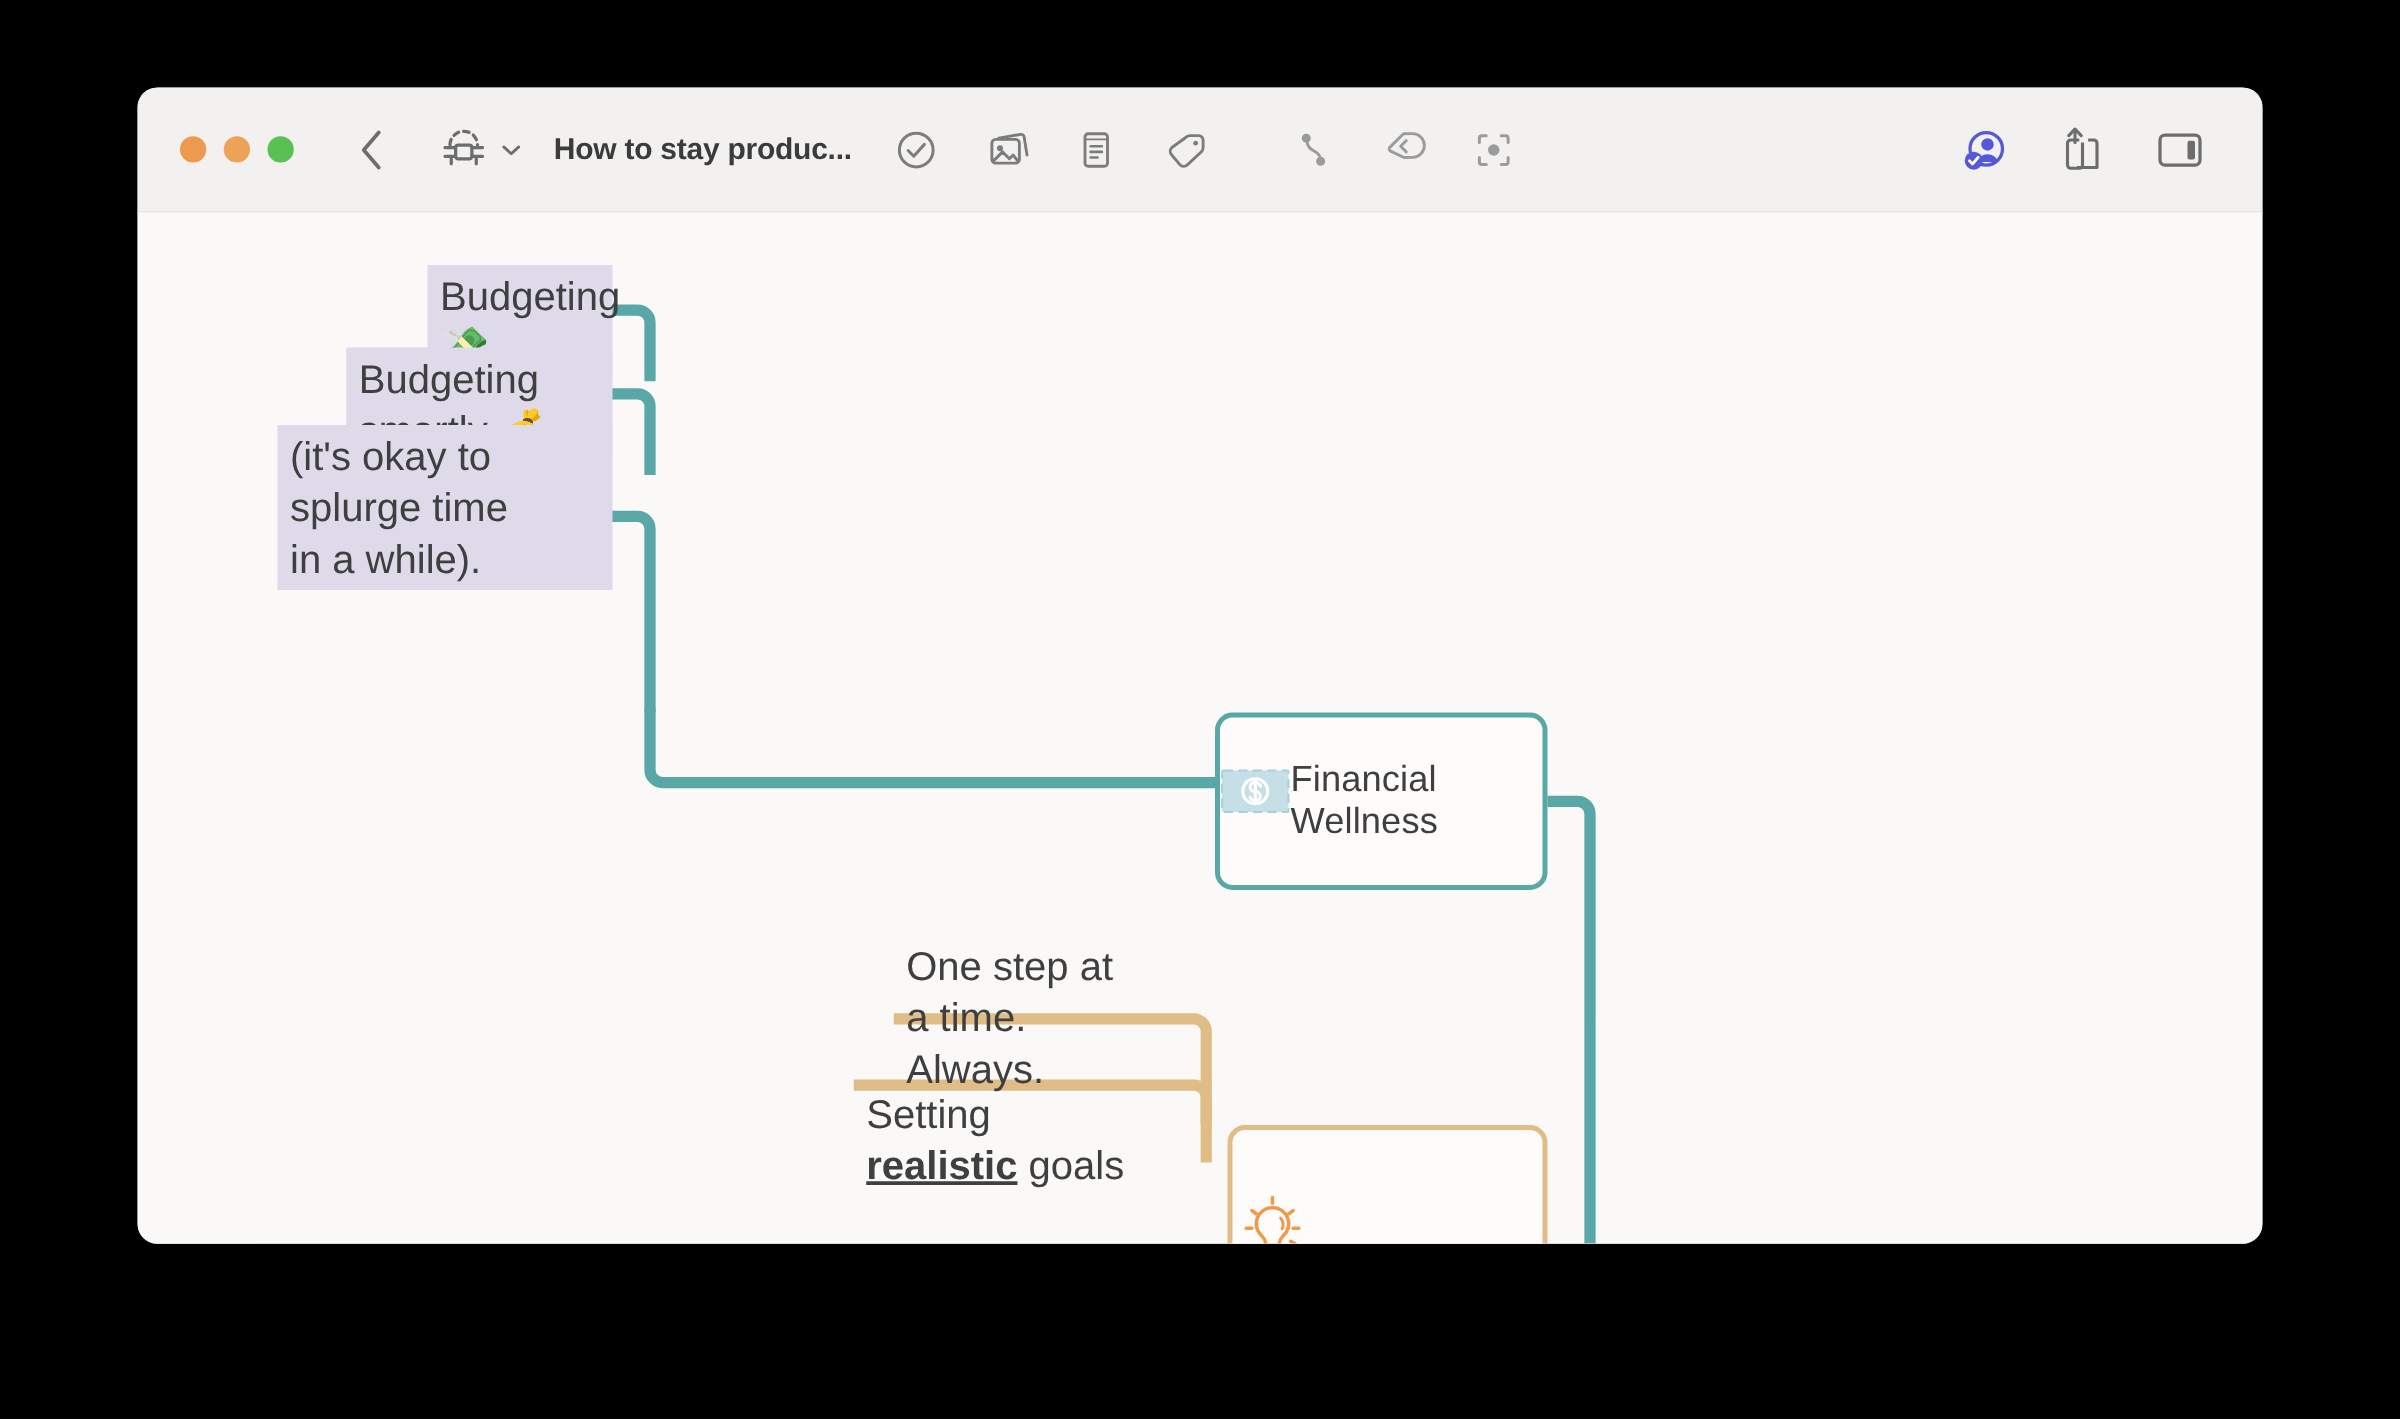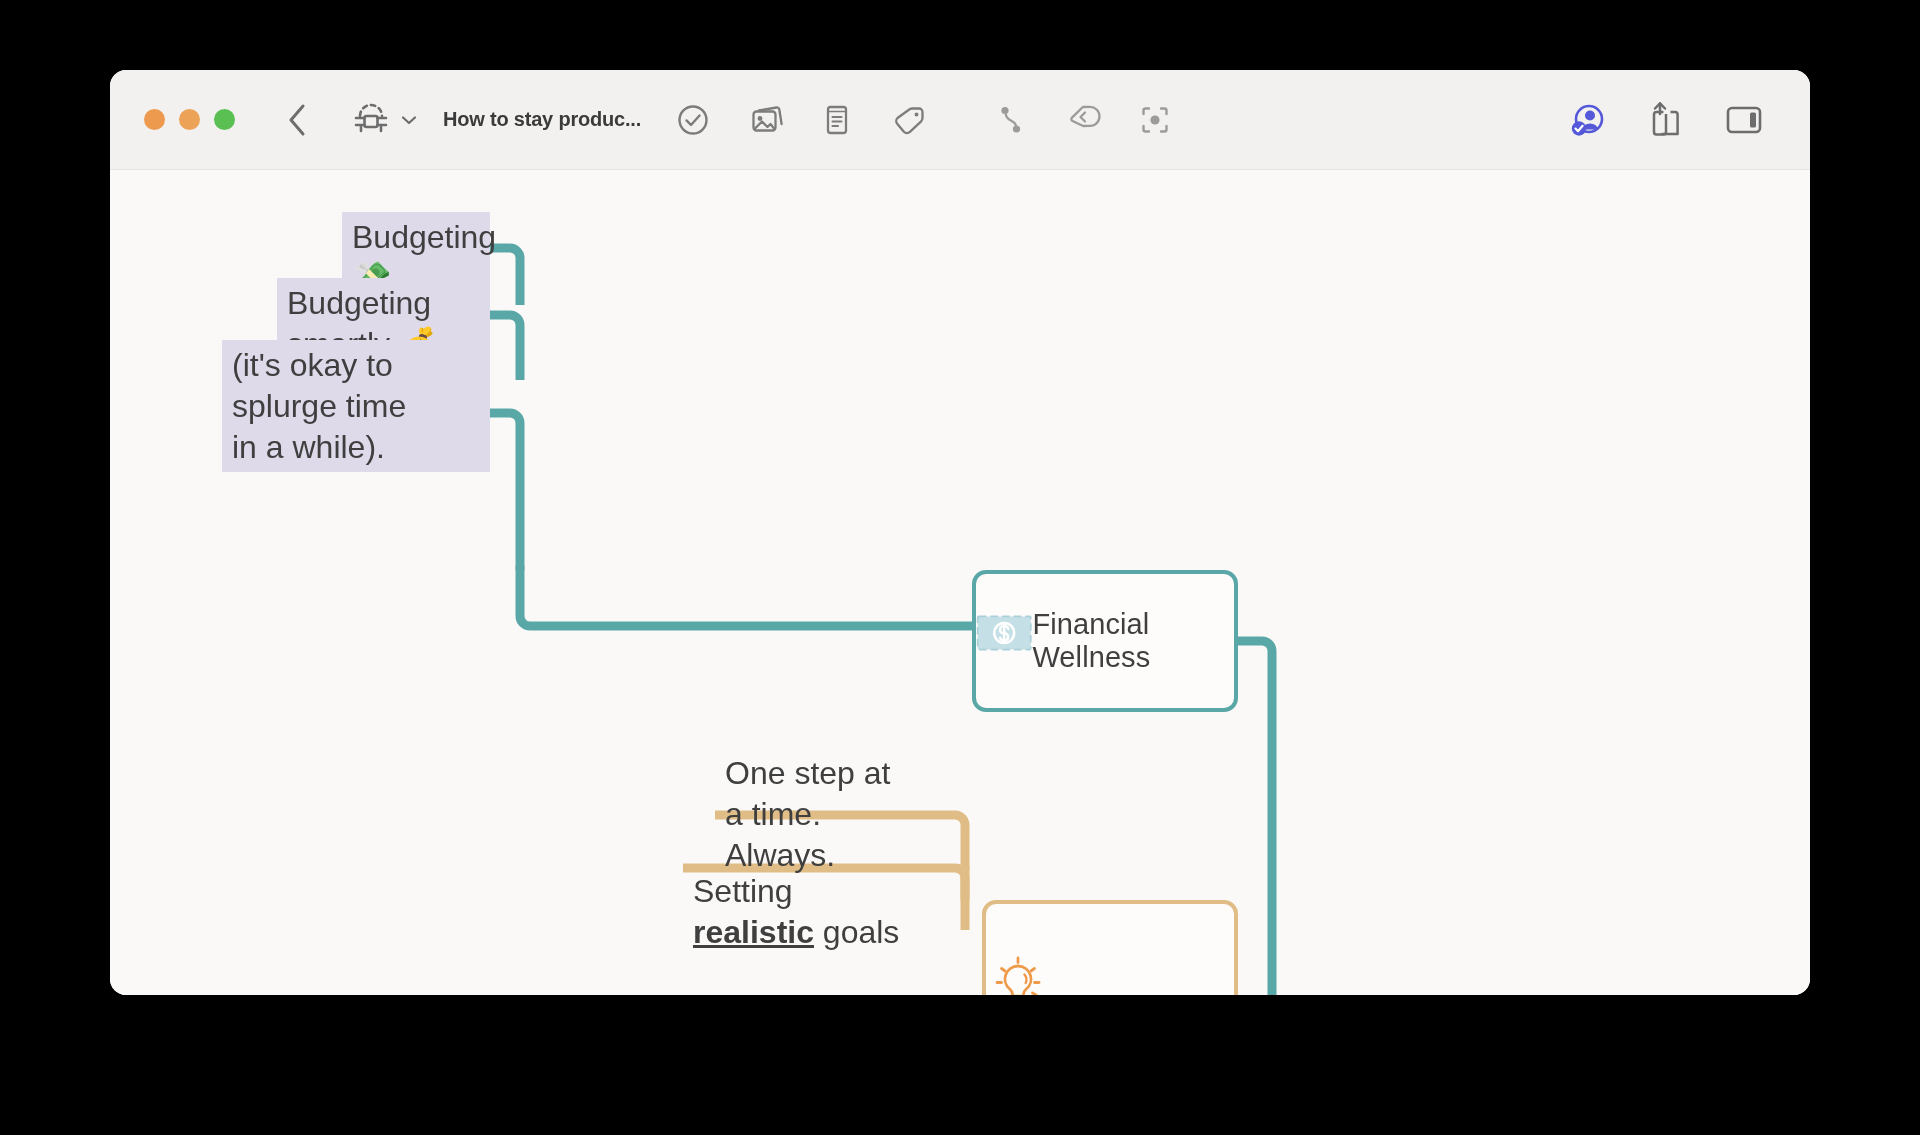--- a/index.html
+++ b/index.html
@@ -75,21 +75,21 @@
 
   #doc-type {
     display: flex;
     align-items: center;
     gap: 2px;
     margin-left: 22px;
   }
 
   #doc-title {
     margin-left: 24px;
-    font-size: 20px;
+    font-size: 24px;
     font-weight: bold;
     color: #3b3b3b;
     white-space: nowrap;
     letter-spacing: -0.2px;
   }
 
   #tools-center {
     display: flex;
     align-items: center;
     gap: 20px;

